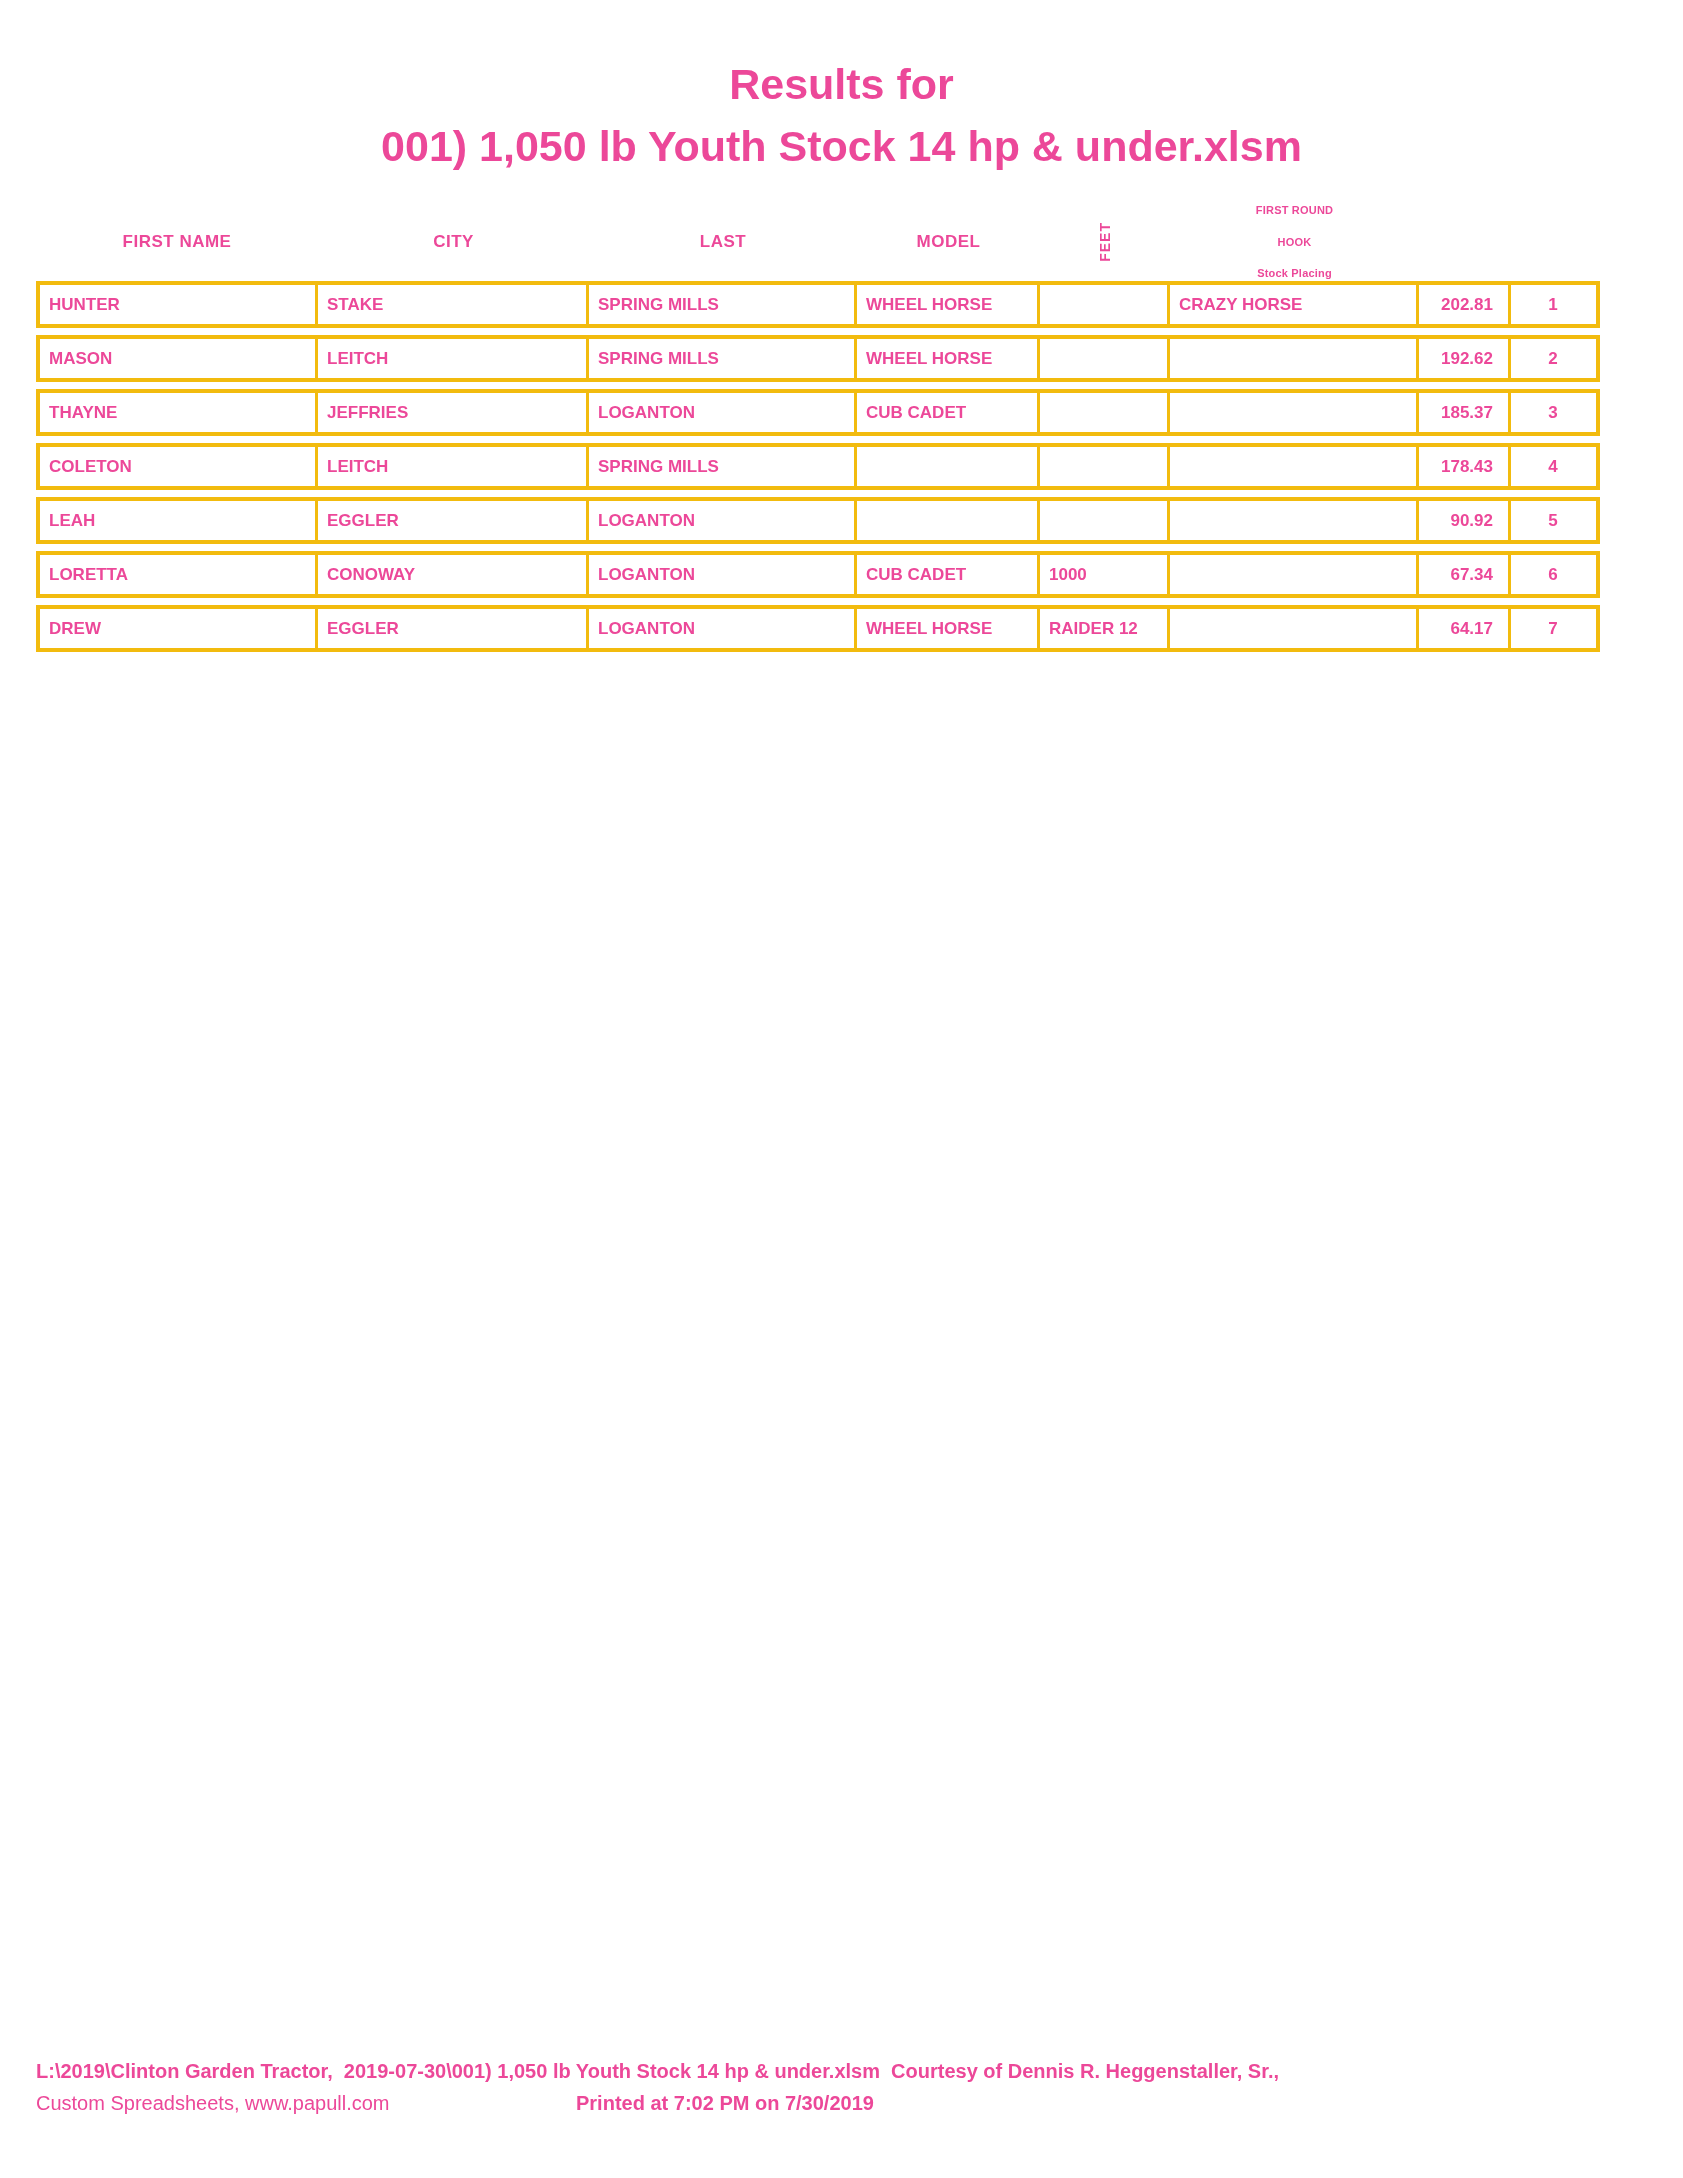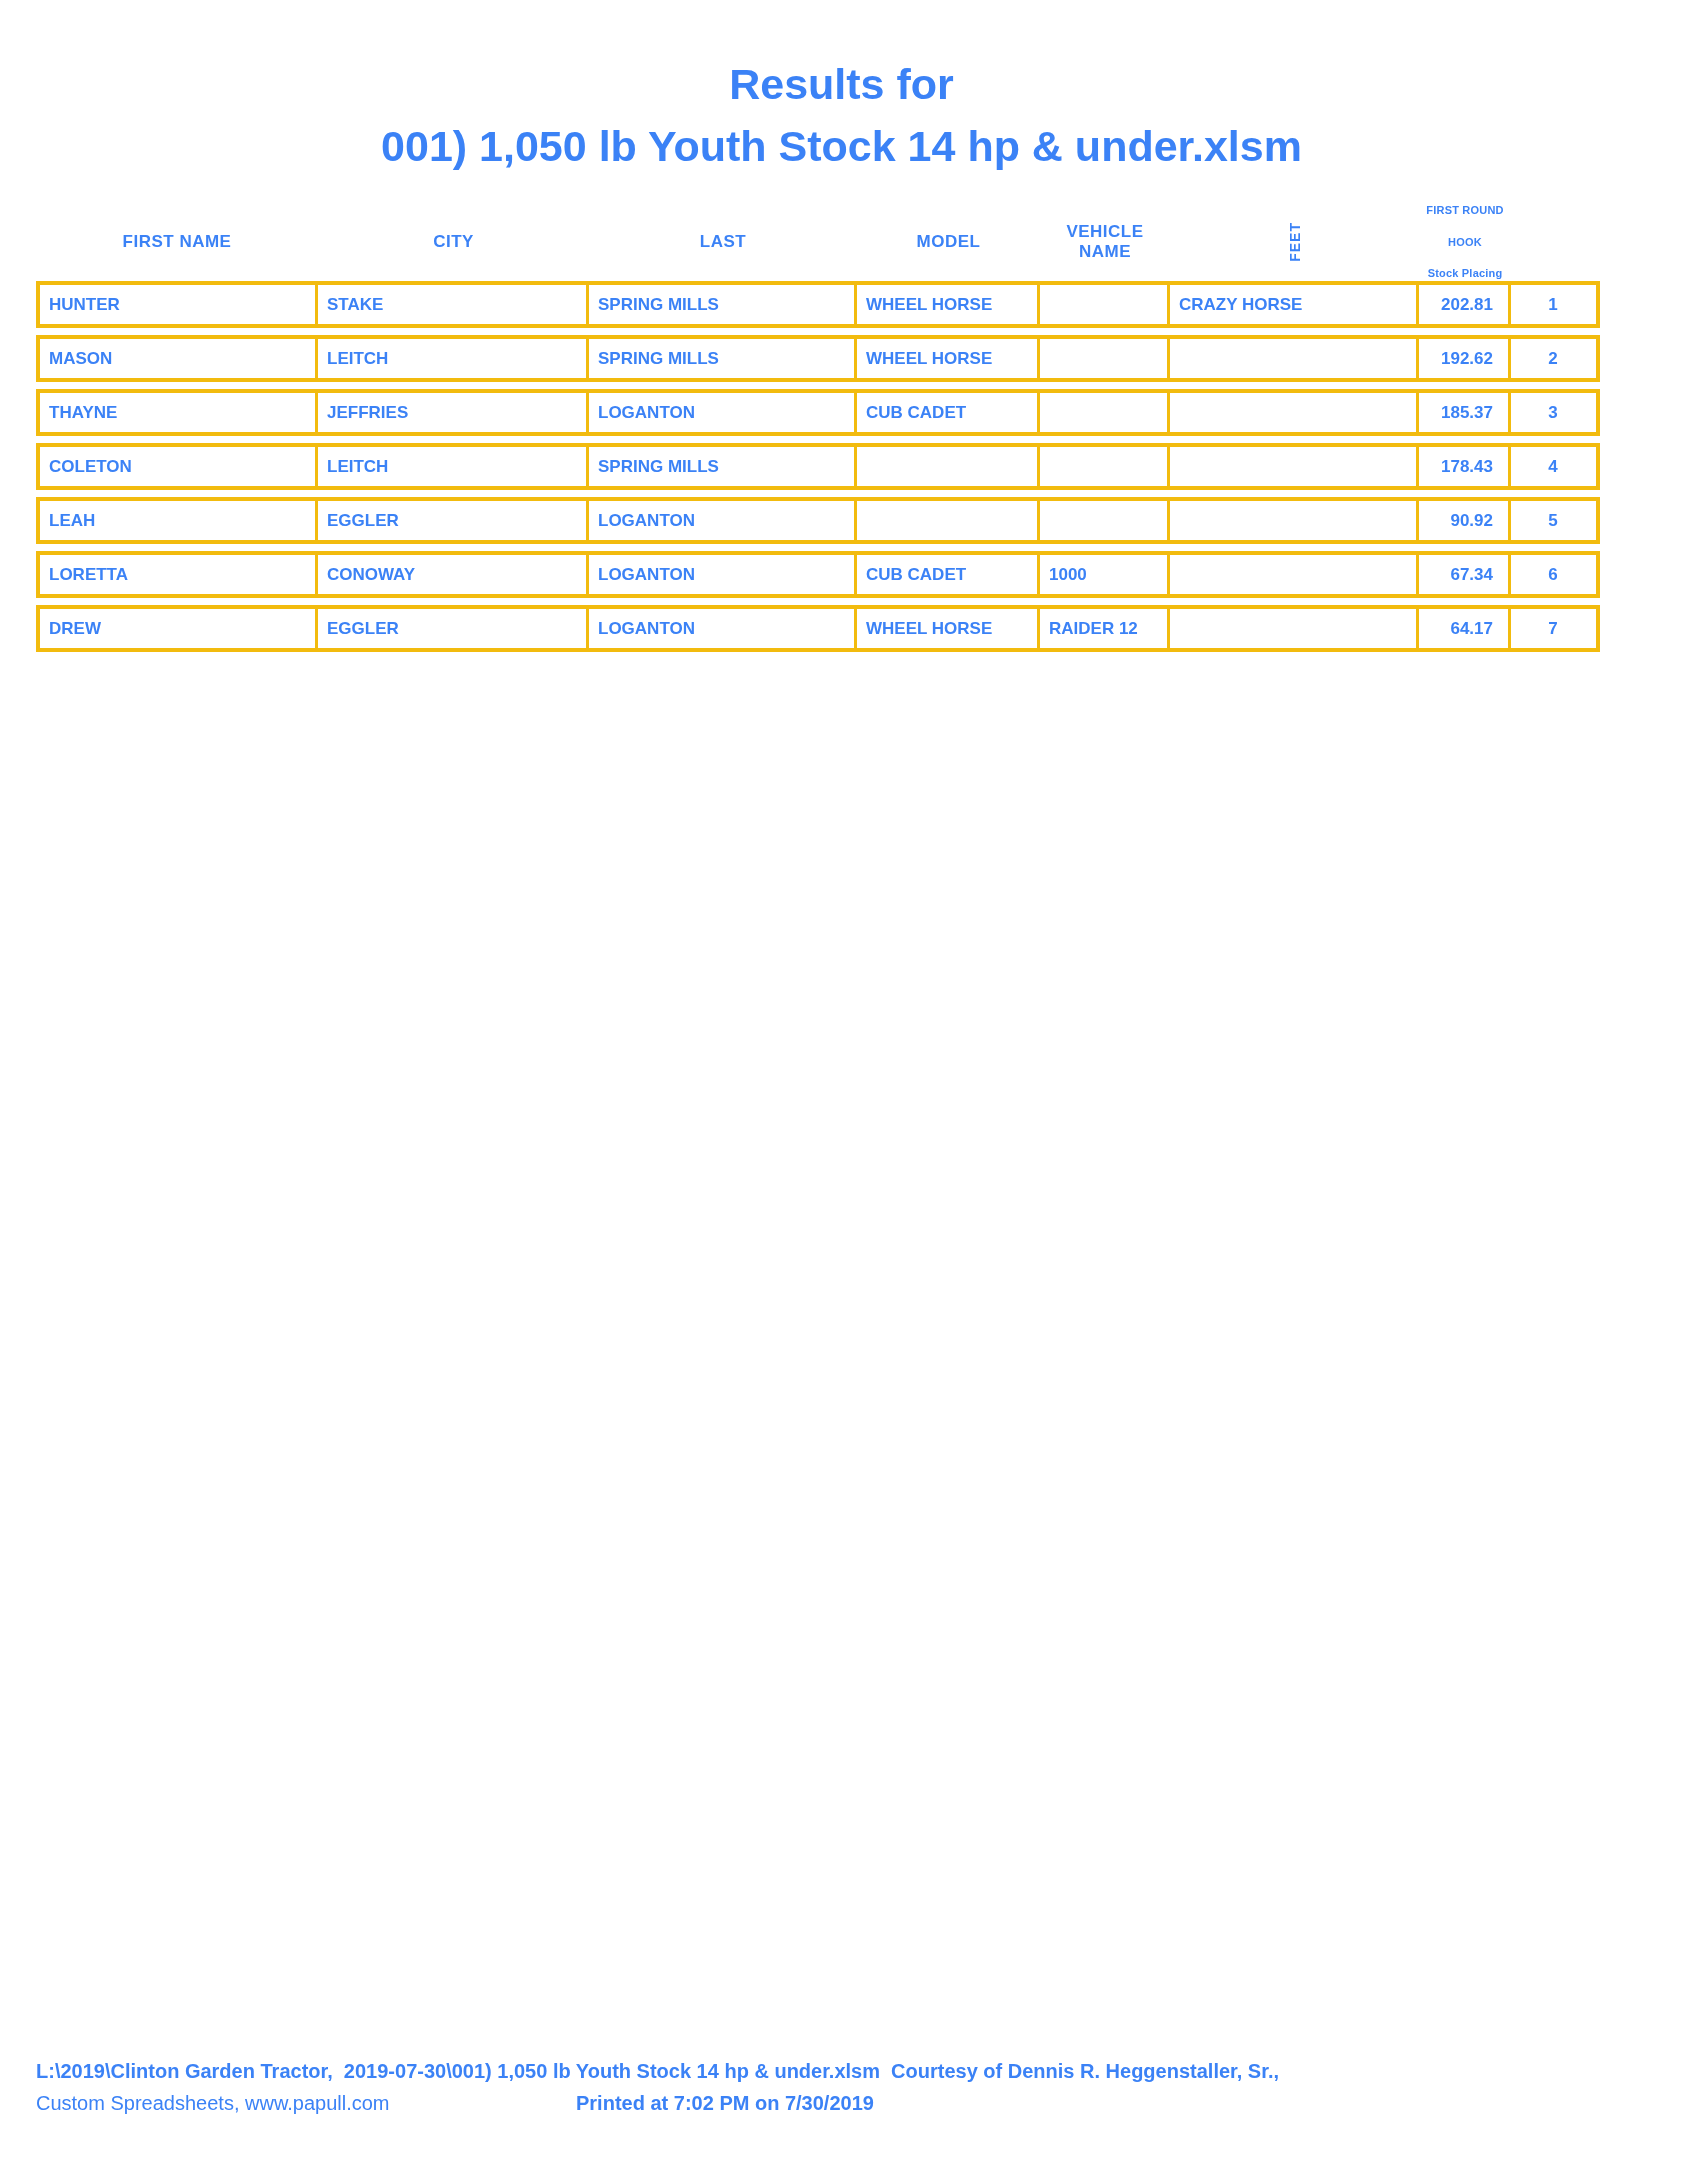--- a/index.html
+++ b/index.html
@@ -6,21 +6,21 @@
     margin: 0;
     padding: 0;
     background: #ffffff;
   }
   .sheet {
     position: relative;
     width: 1683px;
     height: 2178px;
     background: #ffffff;
     font-family: "Liberation Sans", sans-serif;
-    color: #3b82f6;
+    color: #ec4899;
     overflow: hidden;
   }
 
   
   .title-line1 {
     position: absolute;
     top: 59px;
     left: 0;
     width: 1683px;
     text-align: center;
@@ -144,21 +144,20 @@
 <div class="sheet">
 
   <div class="title-line1">Results for</div>
   <div class="title-line2">001) 1,050 lb Youth Stock 14 hp &amp; under.xlsm</div>
 
   <div class="header-row">
     <div class="hcell">FIRST NAME</div>
     <div class="hcell">CITY</div>
     <div class="hcell">LAST</div>
     <div class="hcell">MODEL</div>
-    <div class="hcell">VEHICLE NAME</div>
     <div class="hcell feet-head">
       <span class="feet-rot">FEET</span>
     </div>
     <div class="hcell placing-head">
       <span>FIRST ROUND</span>
       <span>HOOK</span>
       <span>Stock Placing</span>
     </div>
   </div>
 

